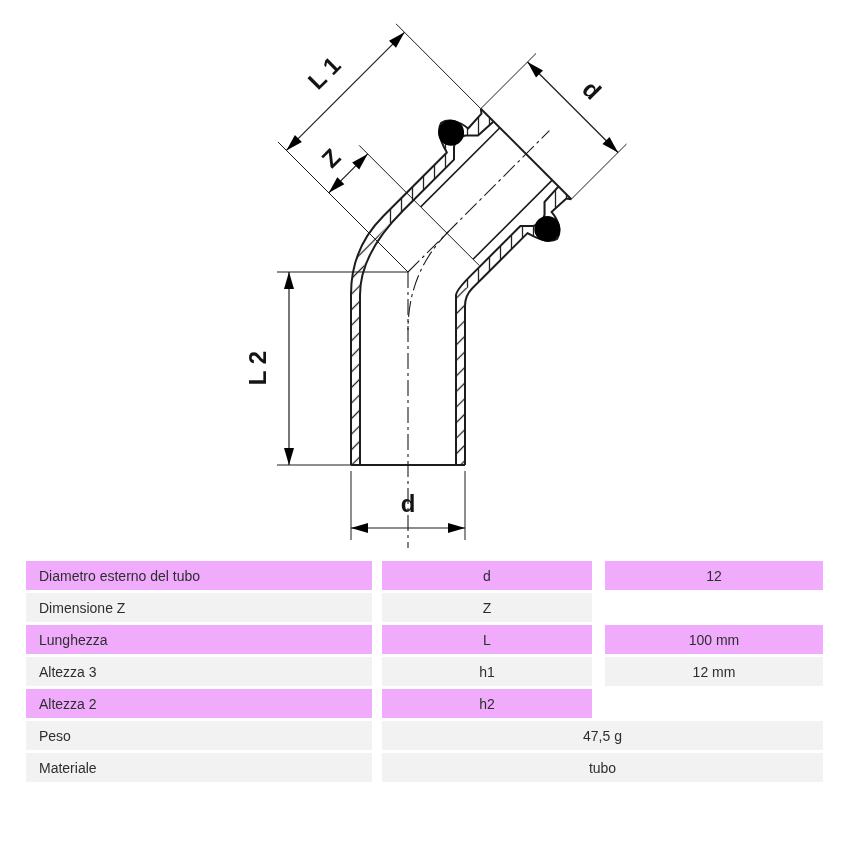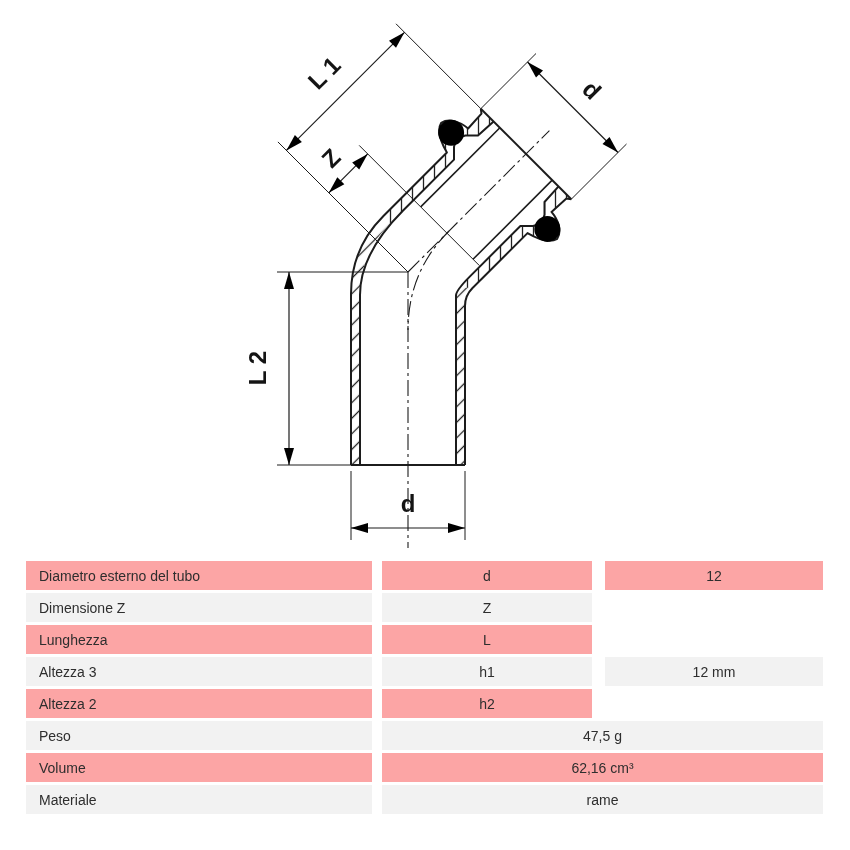--- a/index.html
+++ b/index.html
@@ -12,21 +12,21 @@
     font-family:"Liberation Sans","DejaVu Sans",sans-serif;
     font-size:24px;font-weight:600;fill:#141414;
   }
   #spec-table{position:absolute;left:26px;top:561px;width:797px;}
   .t-row{display:flex;height:29px;margin-bottom:3px;}
   .t-cell{display:flex;align-items:center;font-size:14px;color:#2e2e2e;}
   .t-label{width:333px;padding-left:13px;justify-content:flex-start;}
   .t-sym{width:210px;margin-left:10px;justify-content:center;}
   .t-val{width:218px;margin-left:13px;justify-content:center;}
   .t-merged{width:441px;margin-left:10px;justify-content:center;}
-  .t-row.dark .t-cell{background:#fca5a5;text-align:right;}
+  .t-row.dark .t-cell{background:#f0abfc;text-align:right;}
   .t-row.light .t-cell{background:#f2f2f2;text-align:right;}
 </style>
 </head>
 <body>
 
 <svg id="drawing" width="850" height="556" viewBox="0 0 850 556" xmlns="http://www.w3.org/2000/svg">
   <defs>
     <pattern id="h45" width="11" height="11" patternUnits="userSpaceOnUse" patternTransform="rotate(45)">
       <line x1="5.5" y1="0" x2="5.5" y2="11" stroke="#222222" stroke-width="1.3"></line>
     </pattern>
@@ -114,41 +114,38 @@
   </div>
 
   <div class="t-row light">
     <div class="t-cell t-label">Dimensione Z</div>
     <div class="t-cell t-sym">Z</div>
   </div>
 
   <div class="t-row dark">
     <div class="t-cell t-label">Lunghezza</div>
     <div class="t-cell t-sym">L</div>
+    <div class="t-cell t-val">100 mm</div>
   </div>
 
   <div class="t-row light">
     <div class="t-cell t-label">Altezza 3</div>
     <div class="t-cell t-sym">h1</div>
     <div class="t-cell t-val">12 mm</div>
   </div>
 
   <div class="t-row dark">
     <div class="t-cell t-label">Altezza 2</div>
     <div class="t-cell t-sym">h2</div>
   </div>
 
   <div class="t-row light">
     <div class="t-cell t-label">Peso</div>
     <div class="t-cell t-merged">47,5 g</div>
   </div>
 
-  <div class="t-row dark">
-    <div class="t-cell t-label">Volume</div>
-    <div class="t-cell t-merged">62,16 cm³</div>
-  </div>
 
   <div class="t-row light">
     <div class="t-cell t-label">Materiale</div>
-    <div class="t-cell t-merged">rame</div>
+    <div class="t-cell t-merged">tubo</div>
   </div>
 
 </div>
 
 </body></html>

